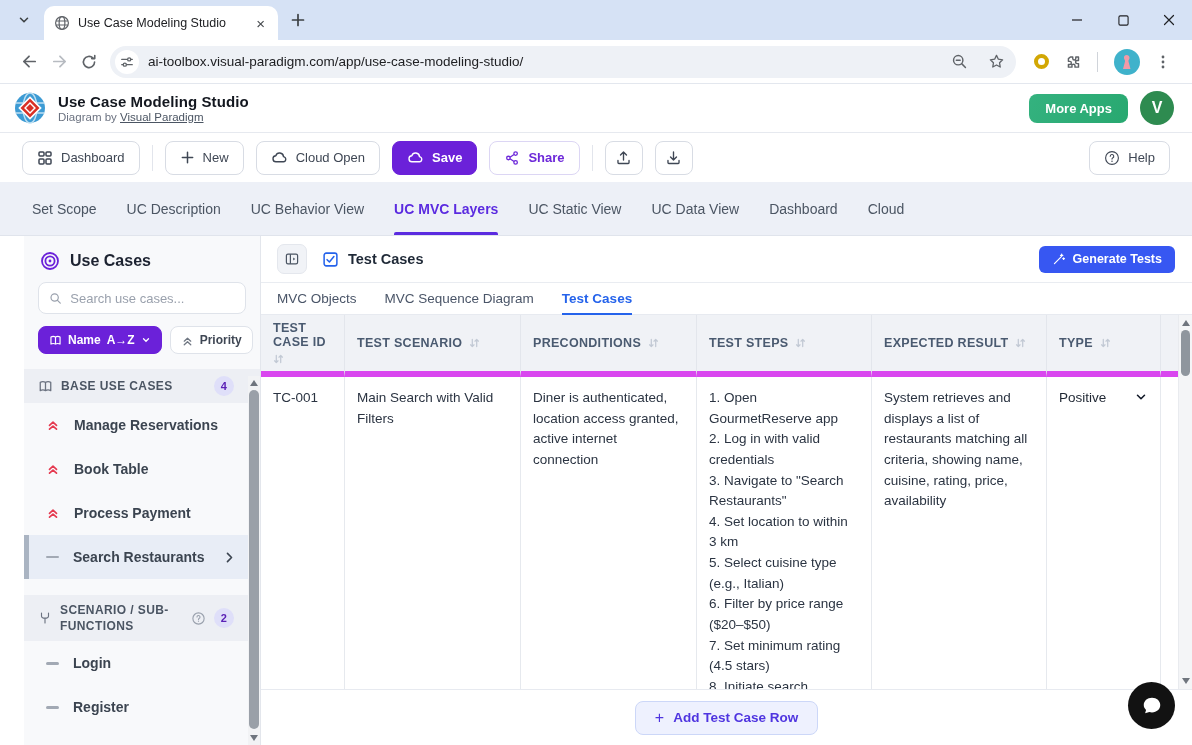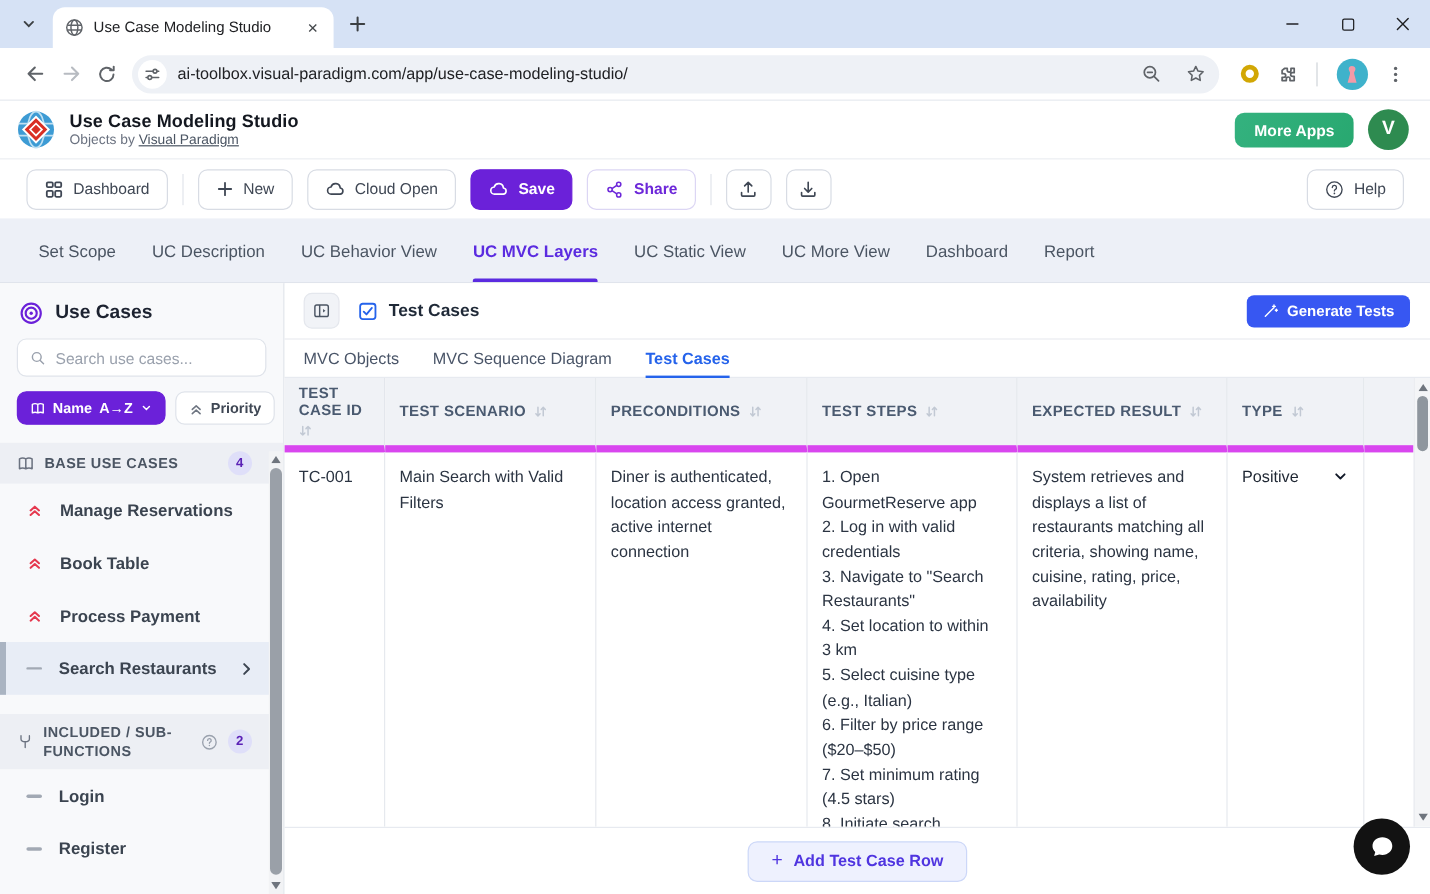--- a/index.html
+++ b/index.html
@@ -56,21 +56,21 @@
   
   .navtabs { height:54px; background:#edf0f7; border-bottom:1px solid #e0e4ec; display:flex; align-items:stretch; padding:0 32px; gap:30px; }
   .ntab { display:flex; align-items:center; font-size:14px; font-weight:500; color:#4b5563; position:relative; white-space:nowrap; }
   .ntab.active { color:#5b2be0; font-weight:600; }
   .ntab.active::after { content:""; position:absolute; left:0; right:0; bottom:0; height:3px; background:#5b2be0; border-radius:2px 2px 0 0; }
 
   
   .content { display:flex; height:509px; }
 
   
-  .sidebar { width:237px; background:#f8f9fb; border-right:1px solid #e3e6ec; position:relative; display:flex; flex-direction:column; }
+  .sidebar { width:237px; background:#f8f9fb; border-right:1px solid #e3e6ec; position:relative; display:flex; flex-direction:column;margin-left:24px; }
   .sb-title { padding:15px 16px 11px; display:flex; align-items:center; gap:10px; font-size:16px; font-weight:700; color:#1c2230; }
   .sb-search { margin:0 14px; height:32px; background:#fff; border:1px solid #dfe3ea; border-radius:8px;
     display:flex; align-items:center; gap:8px; padding:0 10px; color:#9aa1ad; }
   .sb-search input { border:none; outline:none; background:transparent; font-family:inherit; font-size:13px; color:#374151; width:100%; }
   .sb-search input::placeholder { color:#9aa1ad; }
   .sb-sorts { margin:12px 14px 0; display:flex; gap:8px; }
   .sortbtn { height:28px; border-radius:8px; display:flex; align-items:center; gap:6px; padding:0 10px;
     font-family:inherit; font-size:12px; font-weight:700; border:1px solid transparent; }
   .sortbtn.name { background:#6b21d9; color:#fff; border-color:#6b21d9; }
   .sortbtn.prio { background:#fff; color:#3f4754; border-color:#dfe3ea; font-weight:600; }
@@ -237,21 +237,21 @@
 <div class="appheader">
   <svg width="36" height="36" viewBox="0 0 36 36">
     <circle cx="18" cy="18" r="15" fill="#3d9bd4"></circle>
     <ellipse cx="18" cy="18" rx="7" ry="15" fill="none" stroke="#bfe0f2" stroke-width="1.4"></ellipse>
     <path d="M3.5 13h29M3.5 23h29" stroke="#bfe0f2" stroke-width="1.4" fill="none"></path>
     <rect x="10.5" y="10.5" width="15" height="15" fill="#d93025" stroke="#fff" stroke-width="1.6" transform="rotate(45 18 18)"></rect>
     <rect x="14.5" y="14.5" width="7" height="7" fill="none" stroke="#fff" stroke-width="1.4" transform="rotate(45 18 18)"></rect>
   </svg>
   <div class="apptitle">
     <div class="t">Use Case Modeling Studio</div>
-    <div class="p"><span>Objects by </span><u>Visual Paradigm</u></div>
+    <div class="p"><span>Diagram by </span><u>Visual Paradigm</u></div>
   </div>
   <button class="moreapps">More Apps</button>
   <div class="v-avatar">V</div>
 </div>
 
 <div class="toolbar">
   <button class="tb">
     <svg width="16" height="16" viewBox="0 0 16 16" fill="none" stroke="currentColor" stroke-width="1.5">
         <rect x="2" y="2" width="5" height="4" rx="1"></rect>
         <rect x="9" y="2" width="5" height="4" rx="1"></rect>
@@ -312,23 +312,23 @@
     </button>
   </div>
 </div>
 
 <div class="navtabs">
   <div class="ntab">Set Scope</div>
   <div class="ntab">UC Description</div>
   <div class="ntab">UC Behavior View</div>
   <div class="ntab active">UC MVC Layers</div>
   <div class="ntab">UC Static View</div>
-  <div class="ntab">UC More View</div>
+  <div class="ntab">UC Data View</div>
   <div class="ntab">Dashboard</div>
-  <div class="ntab">Report</div>
+  <div class="ntab">Cloud</div>
 </div>
 
 <div class="content">
 
   <div class="sidebar">
     <div class="sb-title">
       <svg width="20" height="20" viewBox="0 0 20 20" fill="none" stroke="#6b21d9" stroke-width="1.8">
           <circle cx="10" cy="10" r="8"></circle>
           <circle cx="10" cy="10" r="4.6"></circle>
           <circle cx="10" cy="10" r="1.4" fill="#6b21d9" stroke="none"></circle>
@@ -394,21 +394,21 @@
           <svg width="13" height="13" viewBox="0 0 16 16" fill="none" stroke="currentColor" stroke-width="2" stroke-linecap="round" stroke-linejoin="round">
               <path d="M5.5 3l5 5-5 5"></path>
             </svg>
         </span>
       </div>
 
       <div class="sb-section mt">
         <svg width="14" height="14" viewBox="0 0 20 20" fill="none" stroke="#6b7280" stroke-width="1.6" stroke-linecap="round">
             <path d="M5 3v4c0 2.2 2.2 3.2 5 3.2s5-1 5-3.2V3M10 10.2V17"></path>
           </svg>
-        <span class="lbl">INCLUDED / SUB-FUNCTIONS</span>
+        <span class="lbl">SCENARIO / SUB-FUNCTIONS</span>
         <svg width="15" height="15" viewBox="0 0 20 20" fill="none" stroke="#9aa1ad" stroke-width="1.5">
             <circle cx="10" cy="10" r="7.5"></circle>
             <path d="M8 8a2 2 0 1 1 2.8 1.9c-.6.3-.8.7-.8 1.3" stroke-linecap="round"></path>
             <circle cx="10" cy="13.6" r="0.8" fill="#9aa1ad" stroke="none"></circle>
           </svg>
         <span class="badge">2</span>
       </div>
       <div class="sb-item">
         <span class="dash"></span>
         <span>Login</span>

